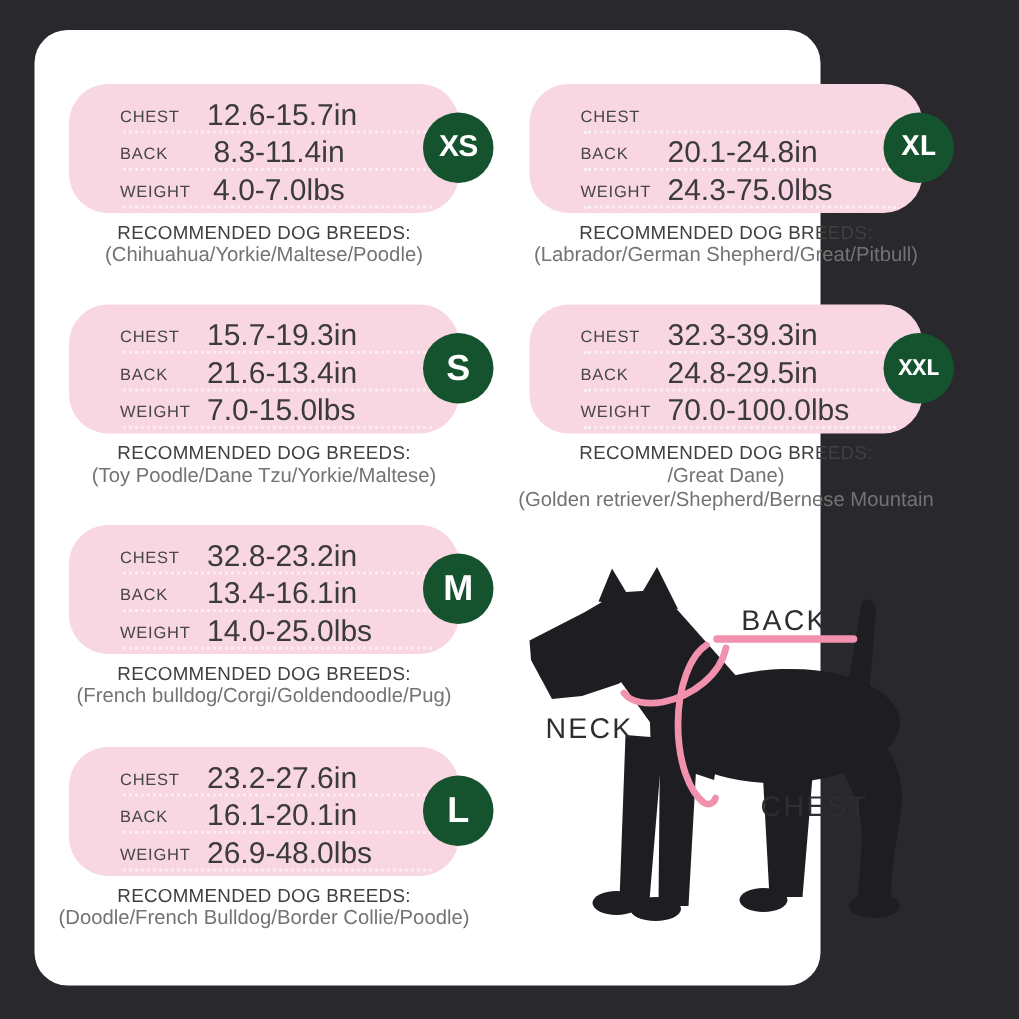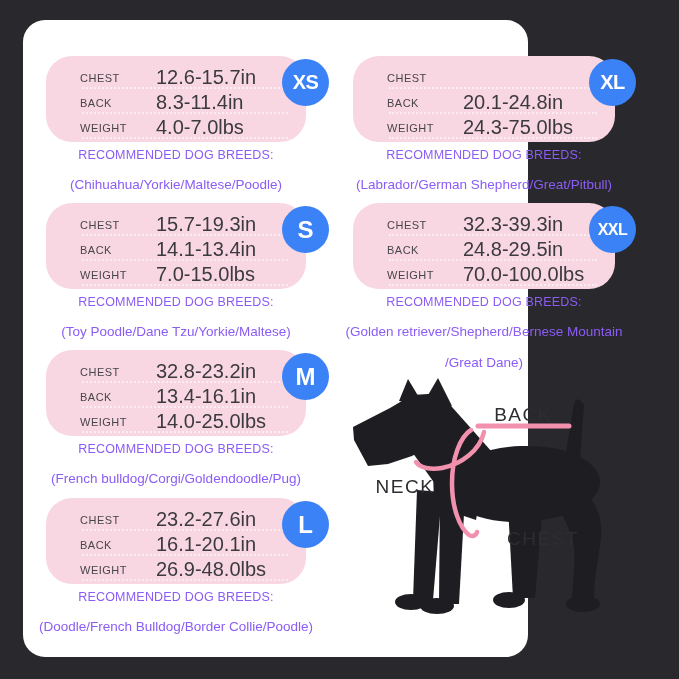--- a/index.html
+++ b/index.html
@@ -4,21 +4,21 @@
 <style>
   html,body{margin:0;padding:0;}
   body{
     width:679px;height:679px;position:relative;overflow:hidden;
     background:#29282c;
     font-family:"Liberation Sans",sans-serif;
     -webkit-font-smoothing:antialiased;
   }
   .panel{
     position:absolute;left:23px;top:20px;width:505px;height:637px;
-    background:#ffffff;border-radius:22px;
+    background:#ffffff;border-radius:22px;padding-left:19px;
   }
   .card-block{position:absolute;width:260px;}
   .card-block.right{width:262px;}
   .card{
     position:relative;width:100%;height:86px;
     background:#f9d7e2;border-radius:26px;
   }
   .size-row{
     position:relative;display:flex;align-items:center;
     height:25px;padding-left:34px;
@@ -27,50 +27,50 @@
   .dots{
     position:absolute;left:36px;right:18px;bottom:1px;
     border-bottom:2px dotted rgba(255,255,255,0.55);
   }
   .size-row .lbl{
     width:58px;flex:0 0 58px;font-size:11px;letter-spacing:0.5px;
     color:#46454a;position:relative;z-index:1;
   }
   .size-row .val{
     flex:1;text-align:center;font-size:20px;color:#3b3a3f;
-    white-space:nowrap;padding-right:72px;position:relative;z-index:1;margin-left:18px;
+    white-space:nowrap;padding-right:72px;position:relative;z-index:1;
   }
   .badge{
-    position:absolute;right:-23px;top:3px;width:47px;height:47px;
-    border-radius:50%;background:#3b82f6;color:#ffffff;
+    position:absolute;right:-23px;top:19px;width:47px;height:47px;
+    border-radius:50%;background:#14532d;color:#ffffff;
     display:flex;align-items:center;justify-content:center;
     font-weight:bold;z-index:2;
   }
-  .card-block.right .badge{right:-21px;}
+  .card-block.right .badge{right:-21px;font-family:Liberation Mono, monospace;}
   .badge.b1{font-size:24px;}
   .badge.b2{font-size:20px;letter-spacing:-0.5px;}
   .badge.b3{font-size:16px;letter-spacing:-0.5px;}
   .rec{
     position:absolute;left:-30px;width:320px;top:92px;text-align:center;
   }
   .card-block.right .rec{left:-29px;}
   .rec-title{
-    font-size:12.5px;color:#8b5cf6;letter-spacing:0.2px;white-space:nowrap;
+    font-size:12.5px;color:#404040;letter-spacing:0.2px;white-space:nowrap;
   }
   .breeds{
-    font-size:13.5px;color:#8b5cf6;line-height:14.5px;margin-top:16px;white-space:nowrap;
+    font-size:13.5px;color:#737373;line-height:14.5px;margin-top:1px;white-space:nowrap;
   }
   .diagram{position:absolute;left:327px;top:358px;width:300px;height:250px;}
   .dog-svg{position:absolute;left:0;top:0;}
   .diag-label{
     position:absolute;text-align:center;font-size:19px;color:#2e2d31;
     letter-spacing:1.5px;white-space:nowrap;
   }
   .diag-label.back{left:128px;top:26px;width:90px;}
-  .diag-label.neck{left:23px;top:98px;width:64px;}
+  .diag-label.neck{left:11px;top:98px;width:64px;}
   .diag-label.chest{left:138px;top:150px;width:110px;}
 </style>
 </head>
 <body>
 
 <div class="panel">
 
   <div class="card-block" style="left:23px;top:36px;">
     <div class="card">
       <div class="size-row">
@@ -98,21 +98,21 @@
 
   <div class="card-block" style="left:23px;top:183px;">
     <div class="card">
       <div class="size-row">
         <span class="lbl">CHEST</span>
         <span class="val">15.7-19.3in</span>
         <span class="dots"></span>
       </div>
       <div class="size-row">
         <span class="lbl">BACK</span>
-        <span class="val">14.1-13.4in</span>
+        <span class="val">21.6-13.4in</span>
         <span class="dots"></span>
       </div>
       <div class="size-row">
         <span class="lbl">WEIGHT</span>
         <span class="val">7.0-15.0lbs</span>
         <span class="dots"></span>
       </div>
       <div class="badge b1">S</div>
     </div>
     <div class="rec">
@@ -209,22 +209,22 @@
       </div>
       <div class="size-row">
         <span class="lbl">WEIGHT</span>
         <span class="val">70.0-100.0lbs</span>
         <span class="dots"></span>
       </div>
       <div class="badge b3">XXL</div>
     </div>
     <div class="rec">
       <div class="rec-title">RECOMMENDED DOG BREEDS:</div>
+      <div class="breeds">/Great Dane)</div>
       <div class="breeds">(Golden retriever/Shepherd/Bernese Mountain</div>
-      <div class="breeds">/Great Dane)</div>
     </div>
   </div>
 
   <div class="diagram">
     <svg class="dog-svg" width="280" height="245" viewBox="0 0 280 245">
       <g fill="#1e1d21" stroke="none">
 
         <path d="M3,49 L40,30 L62,17 L94,15 L100,31 L93,60 L62,78 L38,86 L18,88 L4,62 Z"></path>
 
         <path d="M49,23 L58,1 L73,26 Z"></path>

